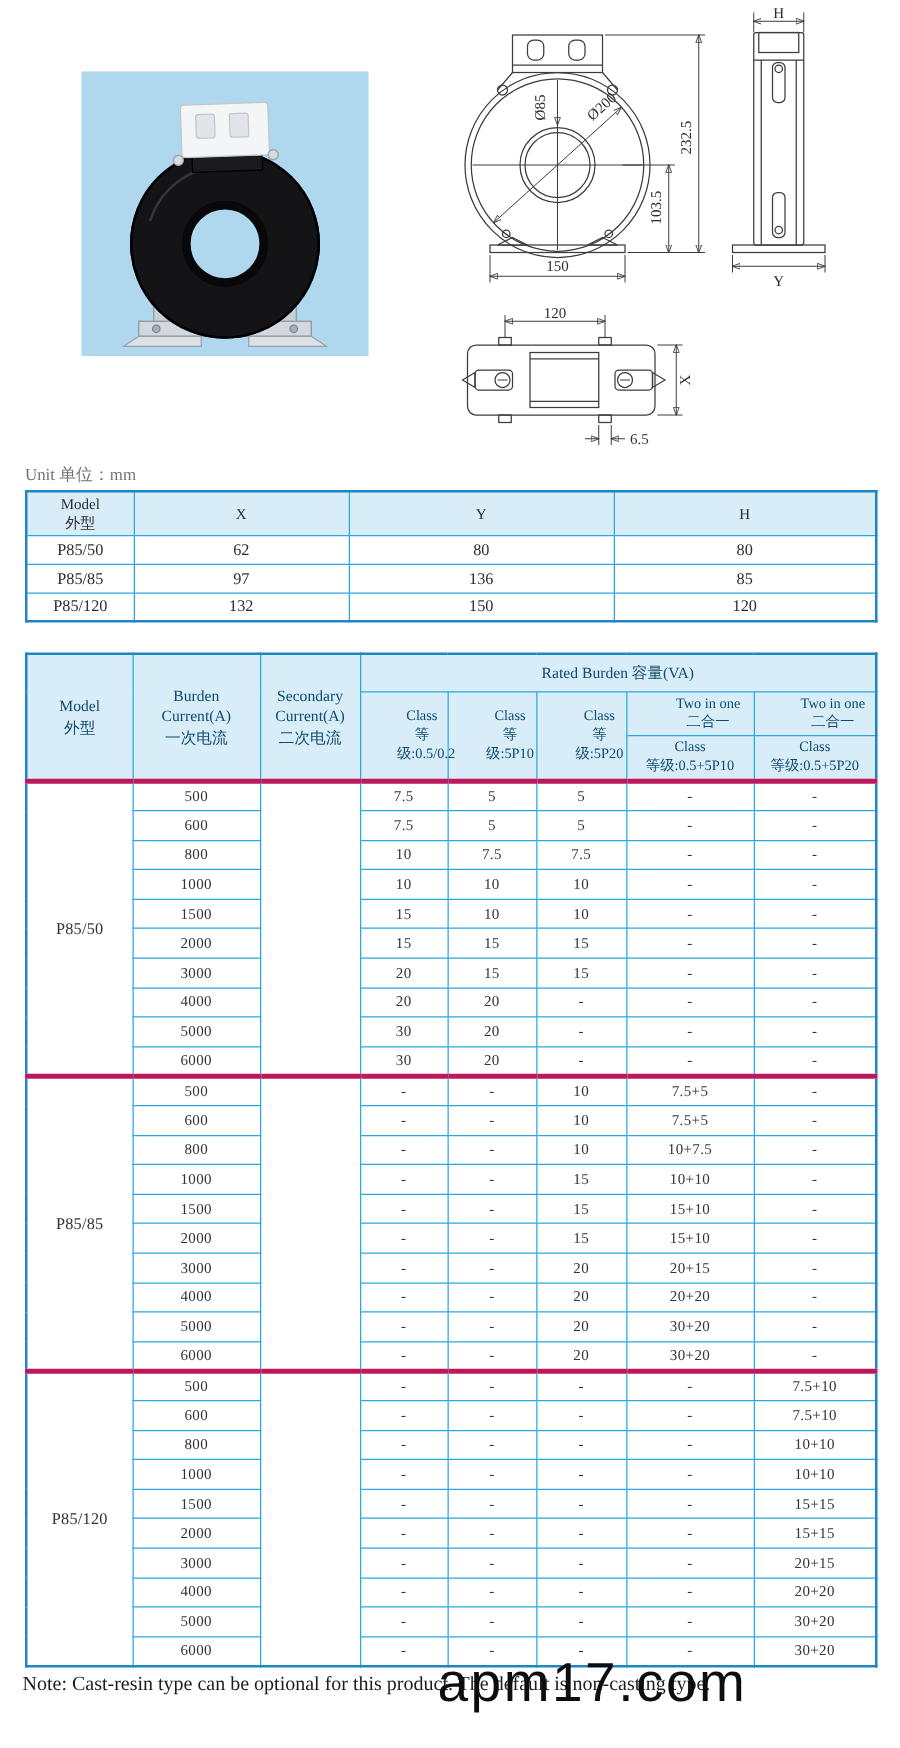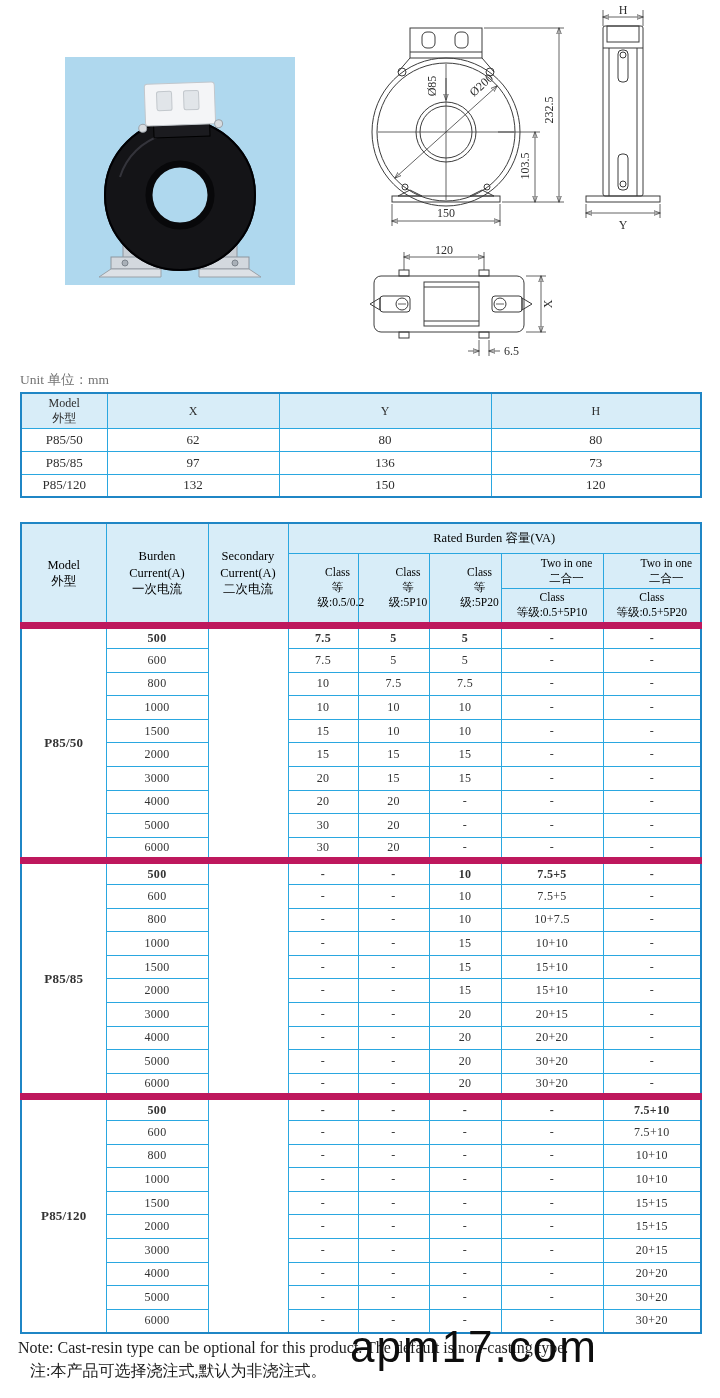--- a/index.html
+++ b/index.html
@@ -25,27 +25,27 @@
   .dim-table th, .dim-table td {
     border:1px solid #2aa7e0; text-align:center; vertical-align:middle; font-weight:normal;
   }
   .dim-table thead th { background:#d8edf8; height:35px; font-size:12px; line-height:1.2; }
   .dim-table tbody td { height:23px; font-size:13px; }
 
   .spec-table { position:absolute; left:20px; top:522px; width:680px; border:2px solid #1f86c5; }
   .spec-table th, .spec-table td {
     border:1px solid #2aa7e0; text-align:center; vertical-align:middle; font-weight:normal;
   }
-  .spec-table thead th { background:#d8edf8; font-size:11.5px; line-height:1.3; color:#000000;margin-top:30px; }
+  .spec-table thead th { background:#d8edf8; font-size:11.5px; line-height:1.3; color:#0c4a6e;margin-top:30px; }
   .spec-table thead tr.r1 th { height:30px; font-size:12.5px; }
   .spec-table thead tr.r2 th { height:35px;padding-left:29px; }
   .spec-table thead tr.r3 th { height:37px; border-bottom:2px solid #1f86c5; }
   .spec-table tbody td { height:23.6px; font-size:12px; color:#333; letter-spacing:0.3px; }
   .spec-table tbody td.model-cell { font-size:13px; letter-spacing:0.2px; }
-  .spec-table tbody tr.section-start td { border-top:7px solid #be185d;font-weight:bold; }
+  .spec-table tbody tr.section-start td { border-top:4px solid #be185d; }
   
   .note { position:absolute; left:18px; top:1336px; font-size:16px; color:#1d1d1d; line-height:1.45; }
   .note .zh { padding-left:12px; }
   .watermark {
     position:absolute; left:350px; top:1322px; z-index:10;
     font-family:"Liberation Sans","DejaVu Sans",sans-serif;
     font-size:44px; letter-spacing:2px; color:#0d0d0d;
   }
 </style>
 </head>
@@ -229,21 +229,21 @@
         <tr>
           <td>P85/50</td>
           <td>62</td>
           <td>80</td>
           <td>80</td>
         </tr>
         <tr>
           <td>P85/85</td>
           <td>97</td>
           <td>136</td>
-          <td>73</td>
+          <td>85</td>
         </tr>
         <tr>
           <td>P85/120</td>
           <td>132</td>
           <td>150</td>
           <td>120</td>
         </tr>
       </tbody>
   </table>
 
@@ -554,18 +554,17 @@
           <td>-</td>
           <td>-</td>
           <td>-</td>
           <td>30+20</td>
         </tr>
       </tbody>
   </table>
 
   <div class="note">
     <div class="en">Note: Cast-resin type can be optional for this product. The default is non-casting type.</div>
-    <div class="zh">注:本产品可选择浇注式,默认为非浇注式。</div>
   </div>
 
   <div class="watermark">apm17.com</div>
 
 </div>
 
 </body></html>

